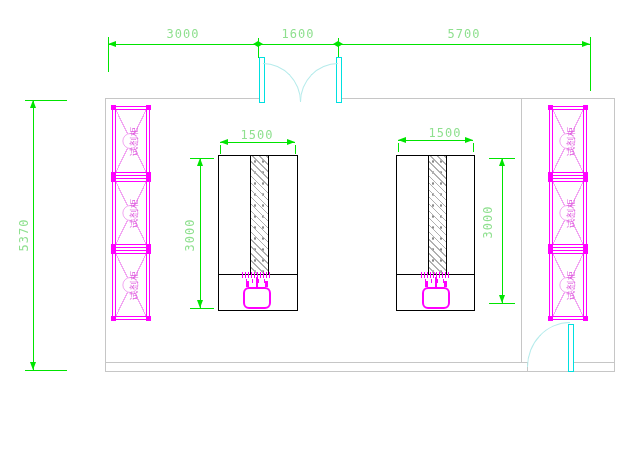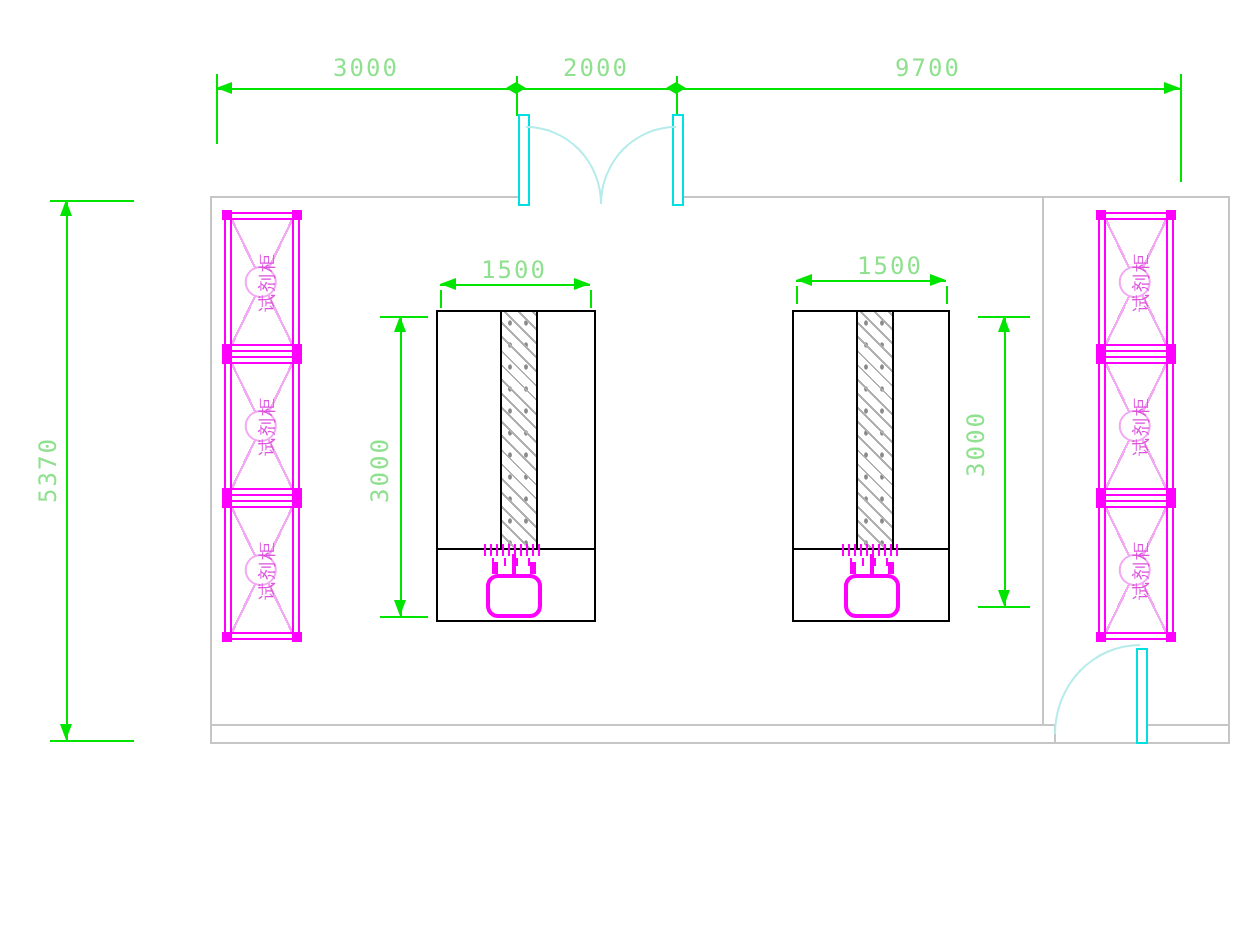--- a/index.html
+++ b/index.html
@@ -71,22 +71,22 @@
   <div class="g" style="left:108px;top:44px;width:482px;height:1px"></div>
   <div class="g" style="left:108px;top:37px;width:1px;height:35px"></div>
   <div class="g" style="left:258px;top:38px;width:1px;height:20px"></div>
   <div class="g" style="left:338px;top:38px;width:1px;height:20px"></div>
   <div class="g" style="left:590px;top:37px;width:1px;height:54px"></div>
   <div class="ar l" style="left:108px;top:41px"></div>
   <div class="diamond" style="left:253px;top:41px;width:10px;height:6px"></div>
   <div class="diamond" style="left:333px;top:41px;width:10px;height:6px"></div>
   <div class="ar r" style="left:582px;top:41px"></div>
   <div class="dlbl" style="left:160px;top:27px;width:46px">3000</div>
-  <div class="dlbl" style="left:275px;top:27px;width:46px">2000</div>
-  <div class="dlbl" style="left:441px;top:27px;width:46px">9700</div>
+  <div class="dlbl" style="left:275px;top:27px;width:46px">1600</div>
+  <div class="dlbl" style="left:441px;top:27px;width:46px">5700</div>
 
   <div class="g" style="left:33px;top:100px;width:1px;height:270px"></div>
   <div class="g" style="left:25px;top:100px;width:42px;height:1px"></div>
   <div class="g" style="left:25px;top:370px;width:42px;height:1px"></div>
   <div class="ar u" style="left:30px;top:100px"></div>
   <div class="ar d" style="left:30px;top:362px"></div>
   <div class="dlbl rot" style="left:0px;top:228px;width:48px">5370</div>
 
   <div class="g" style="left:220px;top:142px;width:75px;height:1px"></div>
   <div class="g" style="left:220px;top:145px;width:1px;height:9px"></div>

